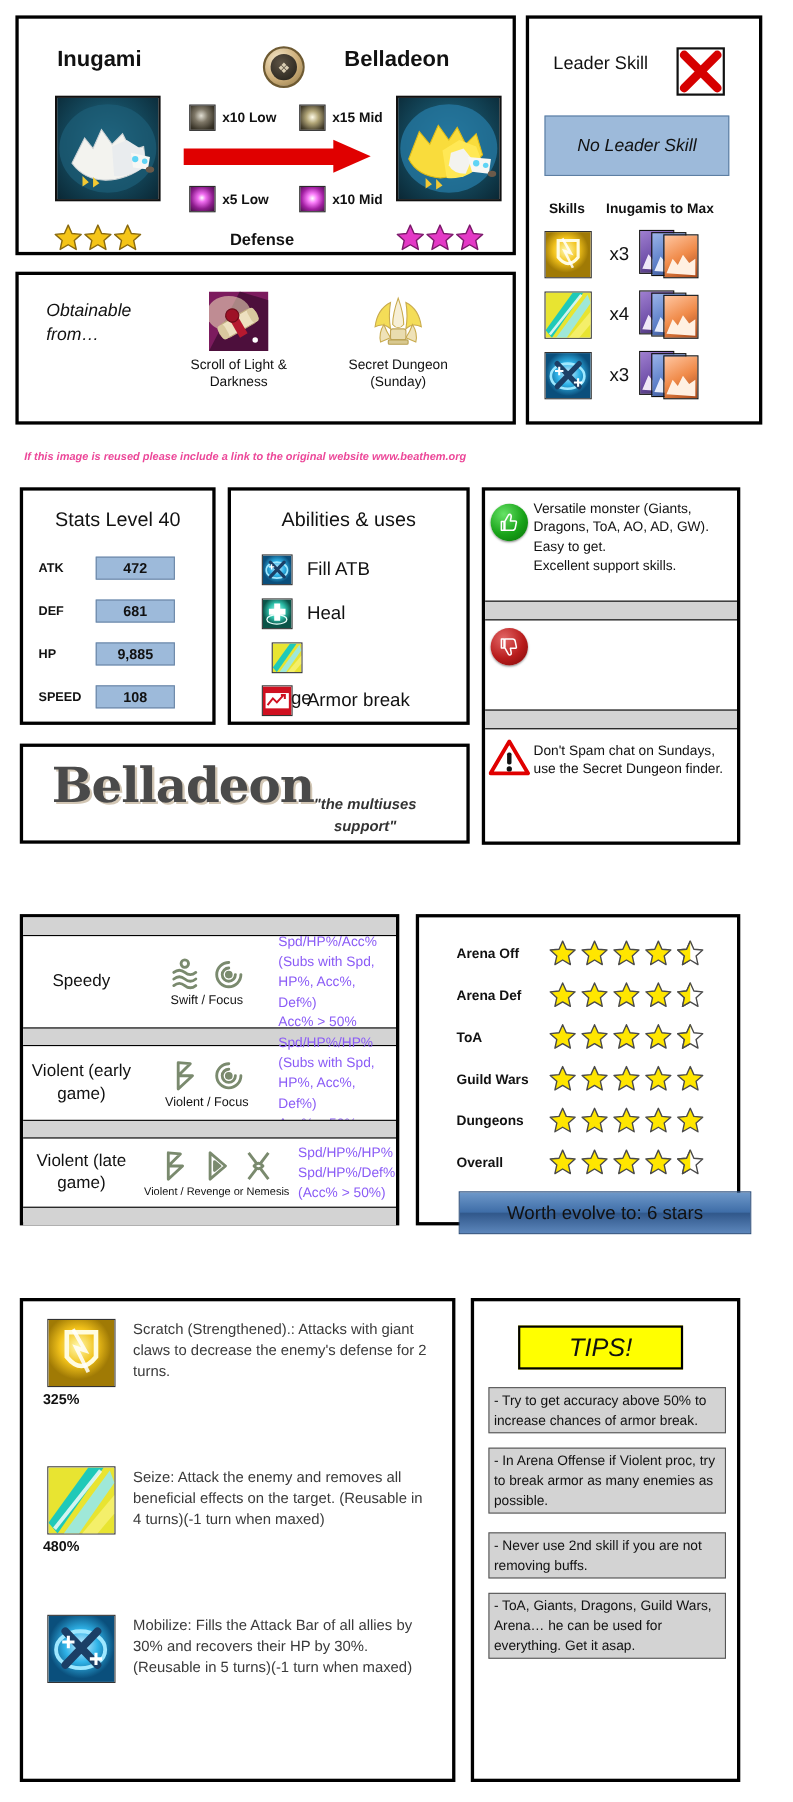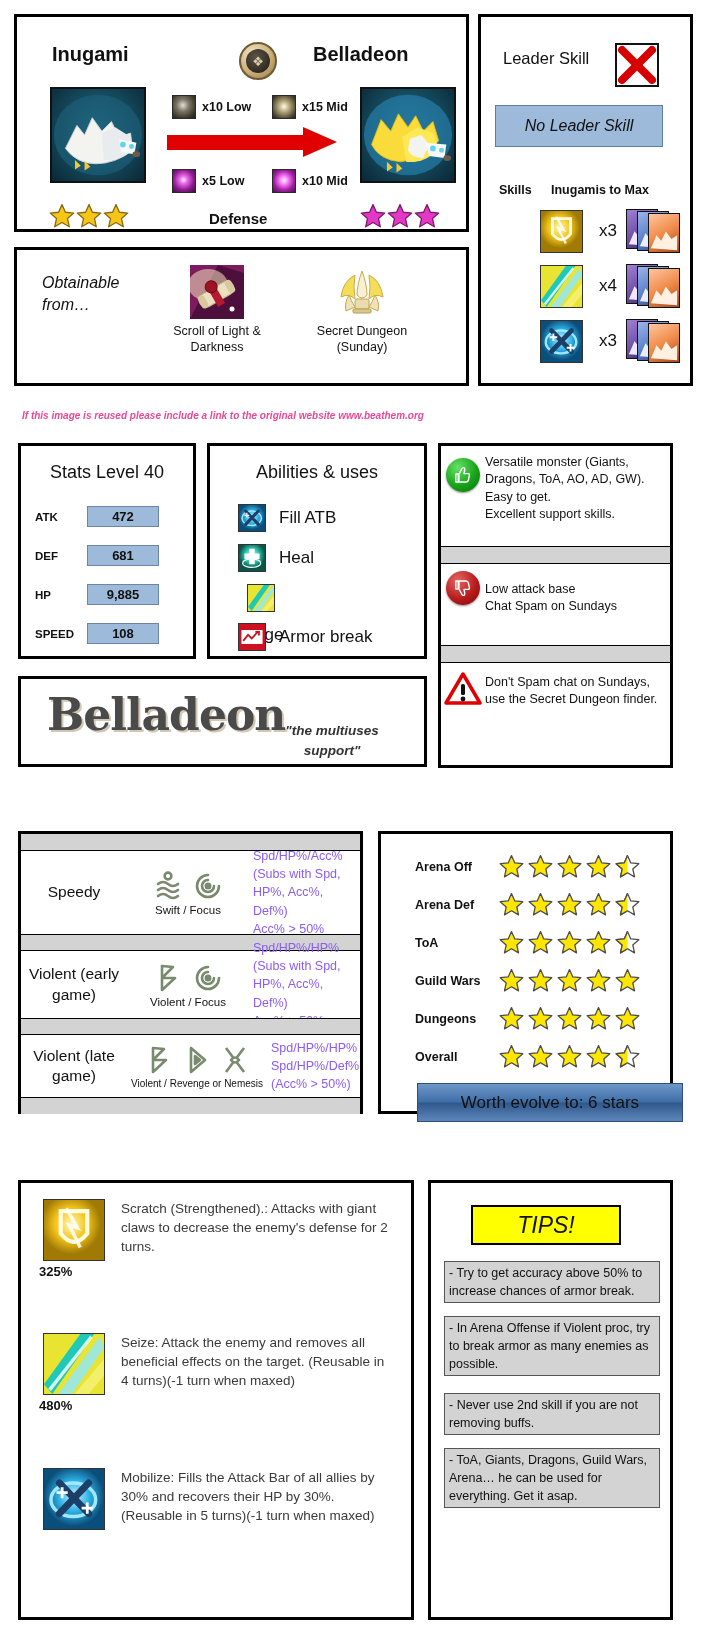--- a/index.html
+++ b/index.html
@@ -87,28 +87,28 @@
 
   
   #leader-panel { left:478px; top:14px; width:215px; height:372px; }
   #leader-title { position:absolute; left:22px; top:32px; font-size:16.5px; color:#111; }
   .no-box {
     position:absolute; left:134px; top:26px; width:44px; height:44px;
     border:2px solid #111; background:#fff;
   }
   .no-box svg { display:block; }
   #no-leader-banner {
-    position:absolute; left:14px; top:88px; width:168px; height:42px;
+    position:absolute; left:14px; top:88px; width:168px; height:55px;
     background:#9dbada; border:1px solid #5d7fa3;
     display:flex; align-items:center; justify-content:center;
     font-size:16px; font-style:italic; color:#111;
   }
   #skills-hdr { position:absolute; left:18px; top:166px; font-size:12.5px; font-weight:bold; color:#111; }
   #max-hdr { position:absolute; left:70px; top:166px; font-size:12.5px; font-weight:bold; color:#111; }
-  .skill-line { position:absolute; display:flex; align-items:center;margin-left:45px; }
+  .skill-line { position:absolute; display:flex; align-items:center; }
   #skline-0 { left:14px; top:192px; }
   #skline-1 { left:14px; top:247px; }
   #skline-2 { left:14px; top:302px; }
   .sk-icon { width:43px; height:43px; border:1px solid #333; display:block; }
   .sk-count { font-size:17px; font-weight:normal; margin:0 9px 0 16px; color:#111; }
   .inu-stack { position:relative; width:64px; height:44px; }
   .inu-card {
     position:absolute; width:32px; height:40px; border:1.5px solid #111;
     overflow:hidden;
   }
@@ -571,22 +571,20 @@
     <div class="pc-sep" id="pc-sep-0"></div>
 
     <div class="pc-block" id="pc-1">
       <div class="pc-ico">
         <span class="circ-ico circ-dn">
           <svg width="20" height="20" viewBox="0 0 20 20">
             <path d="M6 11 L6 3 L13 3 Q15 3 15.4 5 L16.4 10 Q16.6 11.4 15.2 11.4 L11 11.4 L11.7 15 Q12 17.4 10.3 17.4 Q9.3 17.4 8.9 16.3 L6 11 Z M2.8 3 L5.2 3 L5.2 11 L2.8 11 Z" fill="none" stroke="#ffffff" stroke-width="1.4" stroke-linejoin="round"></path>
           </svg>
         </span>
       </div>
-      <div class="pc-text" style="white-space:pre-line;padding-top:14px;">Low attack base
-Chat Spam on Sundays</div>
     </div>
 
     <div class="pc-sep" id="pc-sep-1"></div>
 
     <div class="pc-block" id="pc-2">
       <div class="pc-ico">
         <svg width="38" height="34" viewBox="0 0 38 34">
           <path d="M19 2 L36 31 L2 31 Z" fill="#ffffff" stroke="#e00000" stroke-width="3.5" stroke-linejoin="round"></path>
           <rect x="17" y="12" width="4" height="11" rx="1.6" fill="#111"></rect>
           <circle cx="19" cy="27" r="2.4" fill="#111"></circle>

